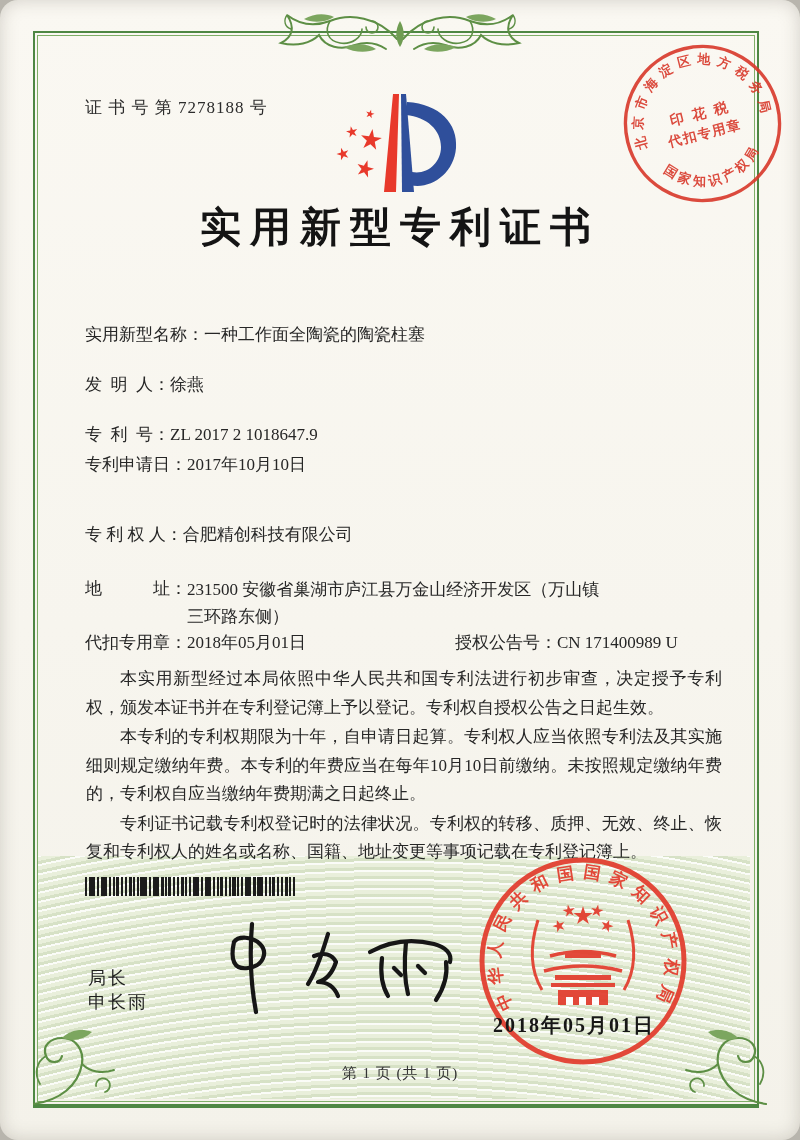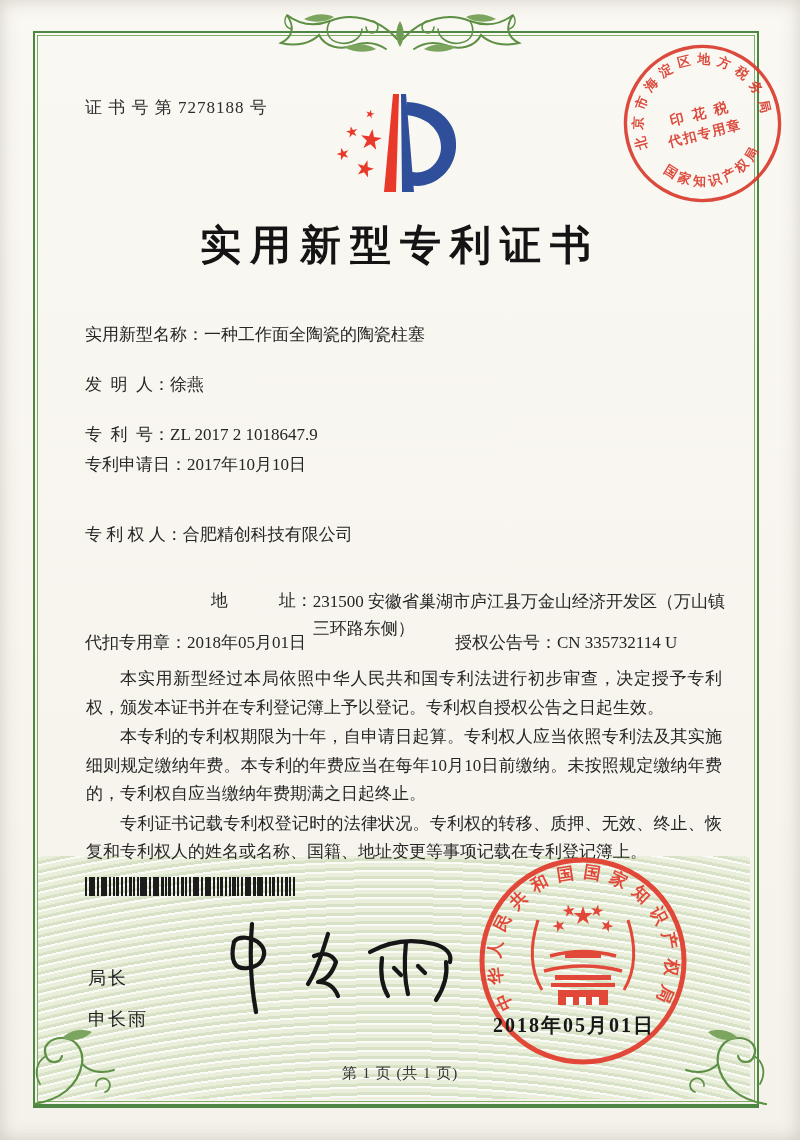--- a/index.html
+++ b/index.html
@@ -1,46 +1,46 @@
 <!DOCTYPE html>
 <html><head>
 <meta charset="utf-8">
 <style>
   html,body{margin:0;padding:0;background:#b8b5ad;}
   .page{
     position:relative;width:800px;height:1140px;margin:0 auto;overflow:hidden;
     background:linear-gradient(180deg,#faf8f2 0%,#f7f5ee 55%,#f4f2ea 100%);
     box-shadow:inset 0 0 18px rgba(90,85,70,.25);
-    font-family:"Liberation Serif","DejaVu Serif",serif;color:#222;
+    font-family:"Liberation Serif","DejaVu Serif",serif;color:#222;border-radius:18px;
   }
   
   .frame{position:absolute;left:33px;top:31px;width:722px;height:1071px;
     border:2px solid #4e8743;border-bottom-width:4px;z-index:2;pointer-events:none;}
   .frame-inner{position:absolute;left:2px;top:2px;right:2px;bottom:2px;border:1px solid #7fae67;}
   
   .strip{position:absolute;left:38px;top:856px;width:712px;height:243px;z-index:1;
     background-color:#e9efdb;
     background-image:repeating-radial-gradient(circle at 50% 1600px, rgba(255,255,255,.8) 0 2px, rgba(160,185,135,.25) 2px 5px, rgba(255,255,255,0) 5px 9px);}
   .certno{position:absolute;left:85px;top:96px;font-size:17px;letter-spacing:1px;color:#2c2c2c;z-index:3;}
-  .title{position:absolute;left:0;right:0;top:218px;text-align:center;font-size:41px;font-weight:700;
+  .title{position:absolute;left:0;right:0;top:200px;text-align:center;font-size:41px;font-weight:700;
     letter-spacing:9px;color:#141414;z-index:3;}
   .row{position:absolute;left:85px;width:640px;font-size:17px;color:#262626;z-index:3;line-height:26px;}
   .fl{white-space:pre;}
   .fv{white-space:pre-line;}
   .row2col .col2{position:absolute;left:370px;top:0;}
   .paras{position:absolute;left:85px;top:664px;width:638px;z-index:3;}
   .paras p{margin:1px;font-size:17px;line-height:28.5px;text-indent:2em;text-align:justify;color:#262626;}
   .barcode{position:absolute;left:85px;top:877px;width:210px;height:19px;z-index:3;
     background-image:
       repeating-linear-gradient(90deg,#1c1c1c 0 2px,transparent 2px 4px),
       repeating-linear-gradient(90deg,transparent 0 5px,#1c1c1c 5px 8px,transparent 8px 13px),
       repeating-linear-gradient(90deg,transparent 0 9px,#1c1c1c 9px 10px,transparent 10px 23px);}
   .director{position:absolute;left:88px;top:966px;z-index:3;font-family:Liberation Serif, serif;
     font-size:18px;color:#1e1e1e;letter-spacing:2px;}
-  .director .nm{margin-top:17px;}
+  .director .nm{}
   .sig{position:absolute;left:205px;top:918px;z-index:4;}
   .seal{position:absolute;left:472px;top:850px;z-index:4;opacity:.93;}
   .sealdate{position:absolute;left:493px;top:1012px;z-index:5;font-size:20px;font-weight:600;
     letter-spacing:2px;color:#171717;}
   .taxstamp{position:absolute;left:615px;top:36px;z-index:4;opacity:.9;}
   .footer{position:absolute;left:0;right:0;top:1064px;text-align:center;font-size:15px;color:#333;
     letter-spacing:1px;z-index:3;}
   .flourish-top{position:absolute;left:272px;top:5px;z-index:3;}
   .flourish-bl{position:absolute;left:26px;top:1026px;z-index:3;}
   .flourish-br{position:absolute;left:679px;top:1026px;z-index:3;}
@@ -138,29 +138,29 @@
   </div>
   <div class="row" style="top:422px">
     <span class="fl">专  利  号：</span><span class="fv">ZL 2017 2 1018647.9</span>
   </div>
   <div class="row" style="top:452px">
     <span class="fl">专利申请日：</span><span class="fv">2017年10月10日</span>
   </div>
   <div class="row" style="top:522px">
     <span class="fl">专 利 权 人：</span><span class="fv">合肥精创科技有限公司</span>
   </div>
-  <div class="row" style="top:588px;display:flex;align-items:flex-start;justify-content:flex-end;">
+  <div class="row" style="top:576px;display:flex;align-items:flex-start;">
     <span class="fl">地　　　址：</span>
       <span class="fv" style="line-height:27px">231500 安徽省巢湖市庐江县万金山经济开发区（万山镇
 三环路东侧）</span>
   </div>
   <div class="row row2col" style="top:630px">
     <span class="fl">代扣专用章：</span><span class="fv">2018年05月01日</span>
     <span class="col2">
-      <span class="fl">授权公告号：</span><span class="fv">CN 335732114 U</span>
+      <span class="fl">授权公告号：</span><span class="fv">CN 171400989 U</span>
     </span>
   </div>
 
   <div class="paras">
     <p>本实用新型经过本局依照中华人民共和国专利法进行初步审查，决定授予专利权，颁发本证书并在专利登记簿上予以登记。专利权自授权公告之日起生效。</p>
     <p>本专利的专利权期限为十年，自申请日起算。专利权人应当依照专利法及其实施细则规定缴纳年费。本专利的年费应当在每年10月10日前缴纳。未按照规定缴纳年费的，专利权自应当缴纳年费期满之日起终止。</p>
     <p>专利证书记载专利权登记时的法律状况。专利权的转移、质押、无效、终止、恢复和专利权人的姓名或名称、国籍、地址变更等事项记载在专利登记簿上。</p>
   </div>
 
   <div class="barcode"></div>

